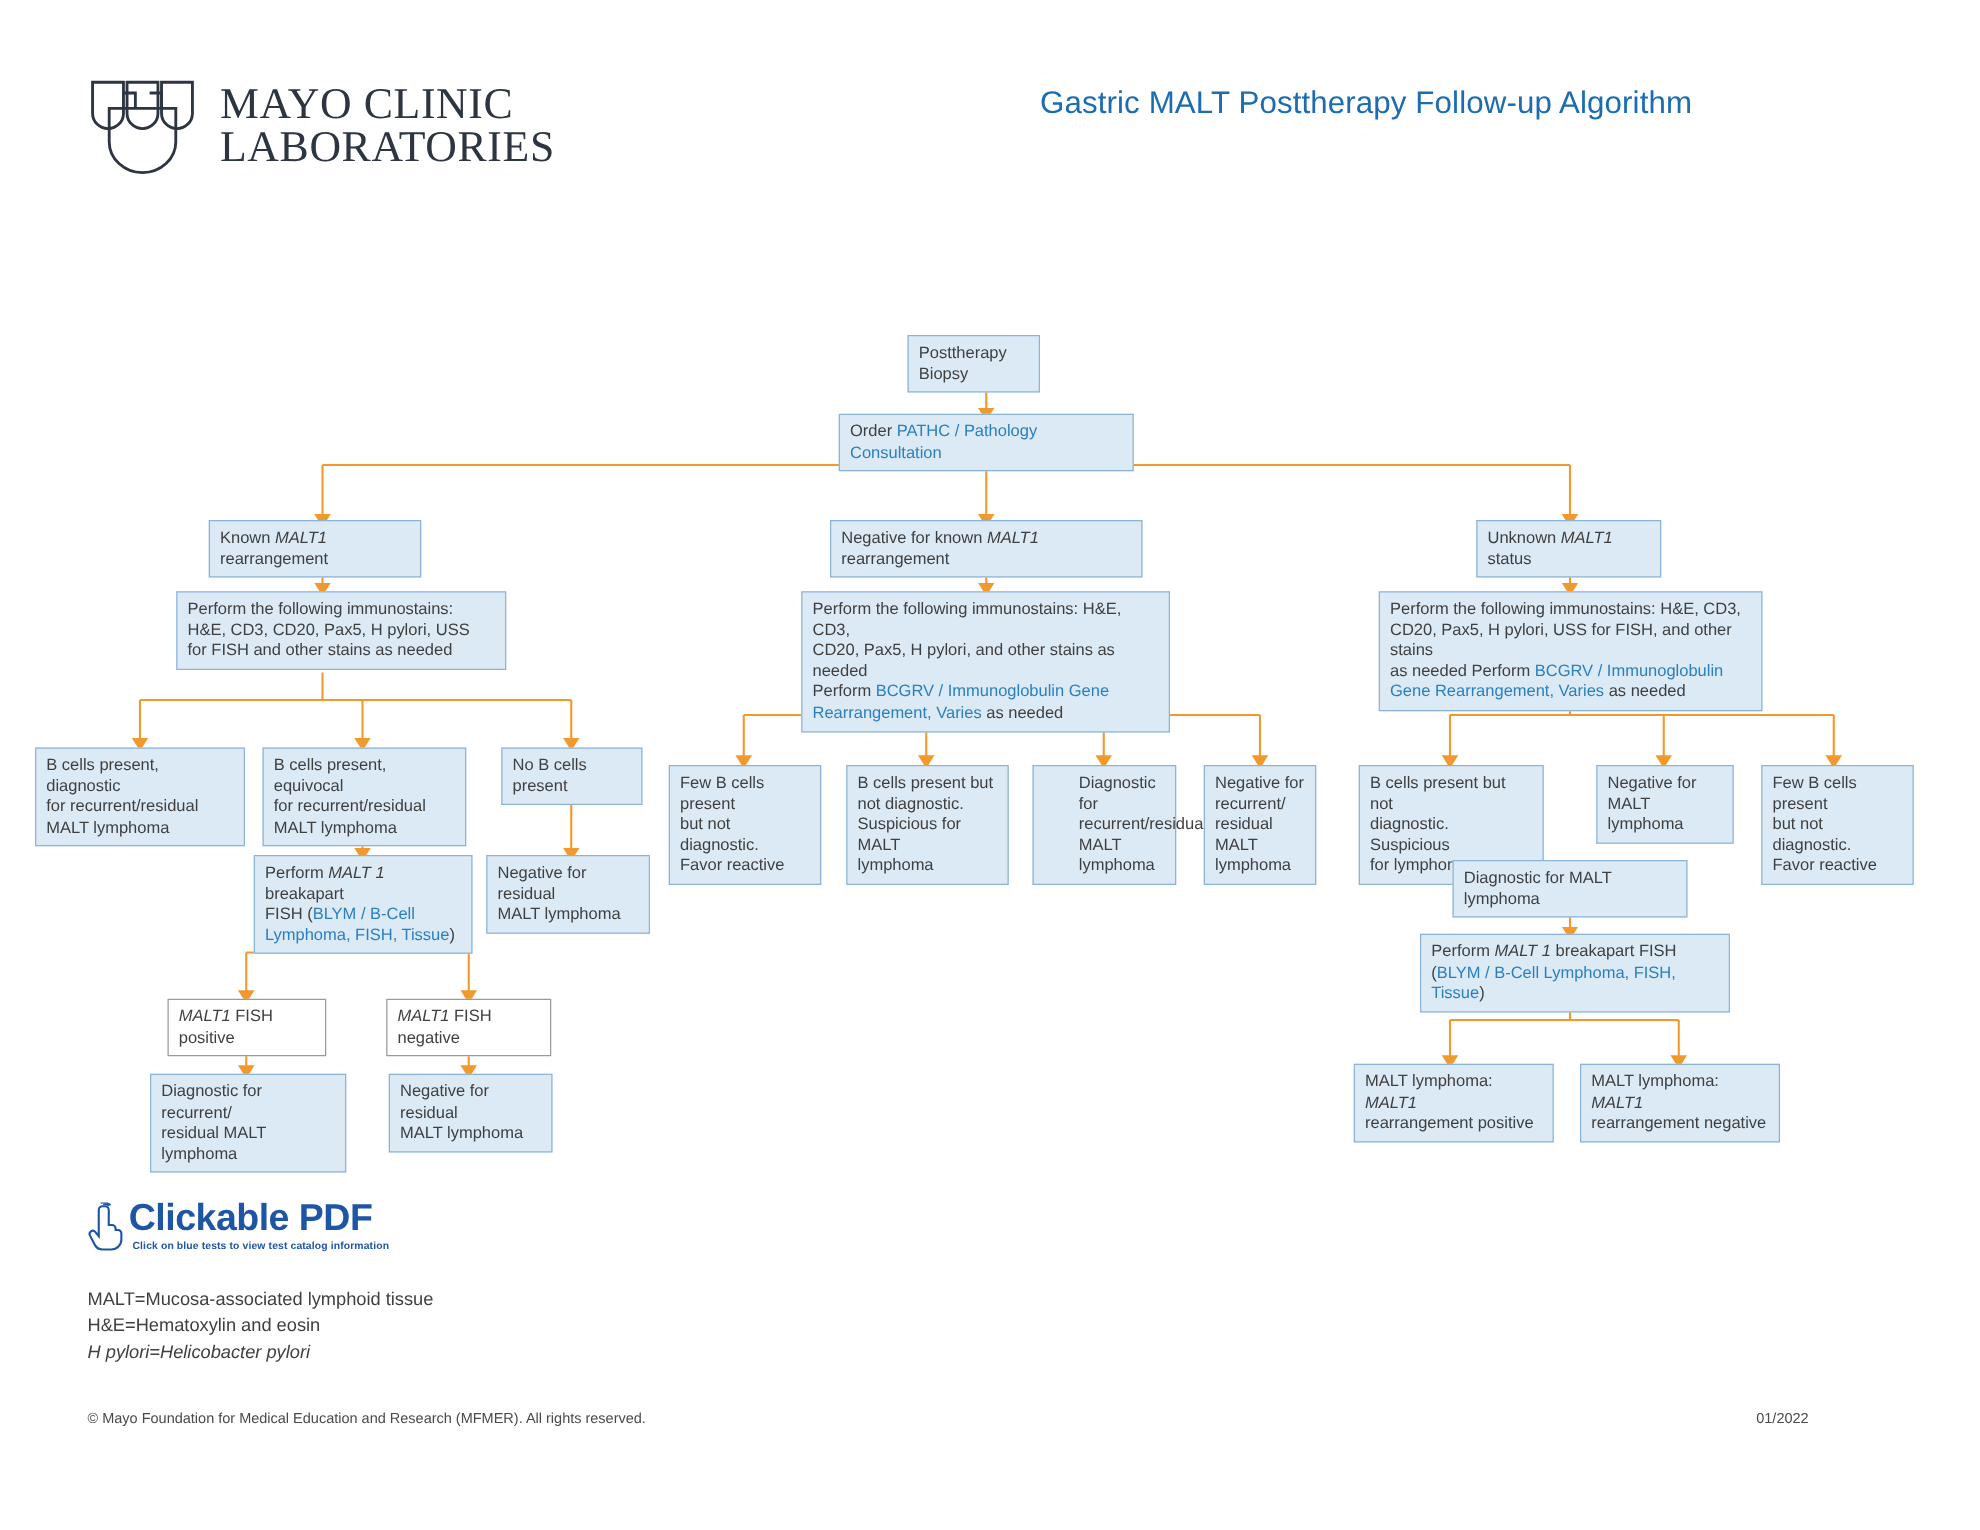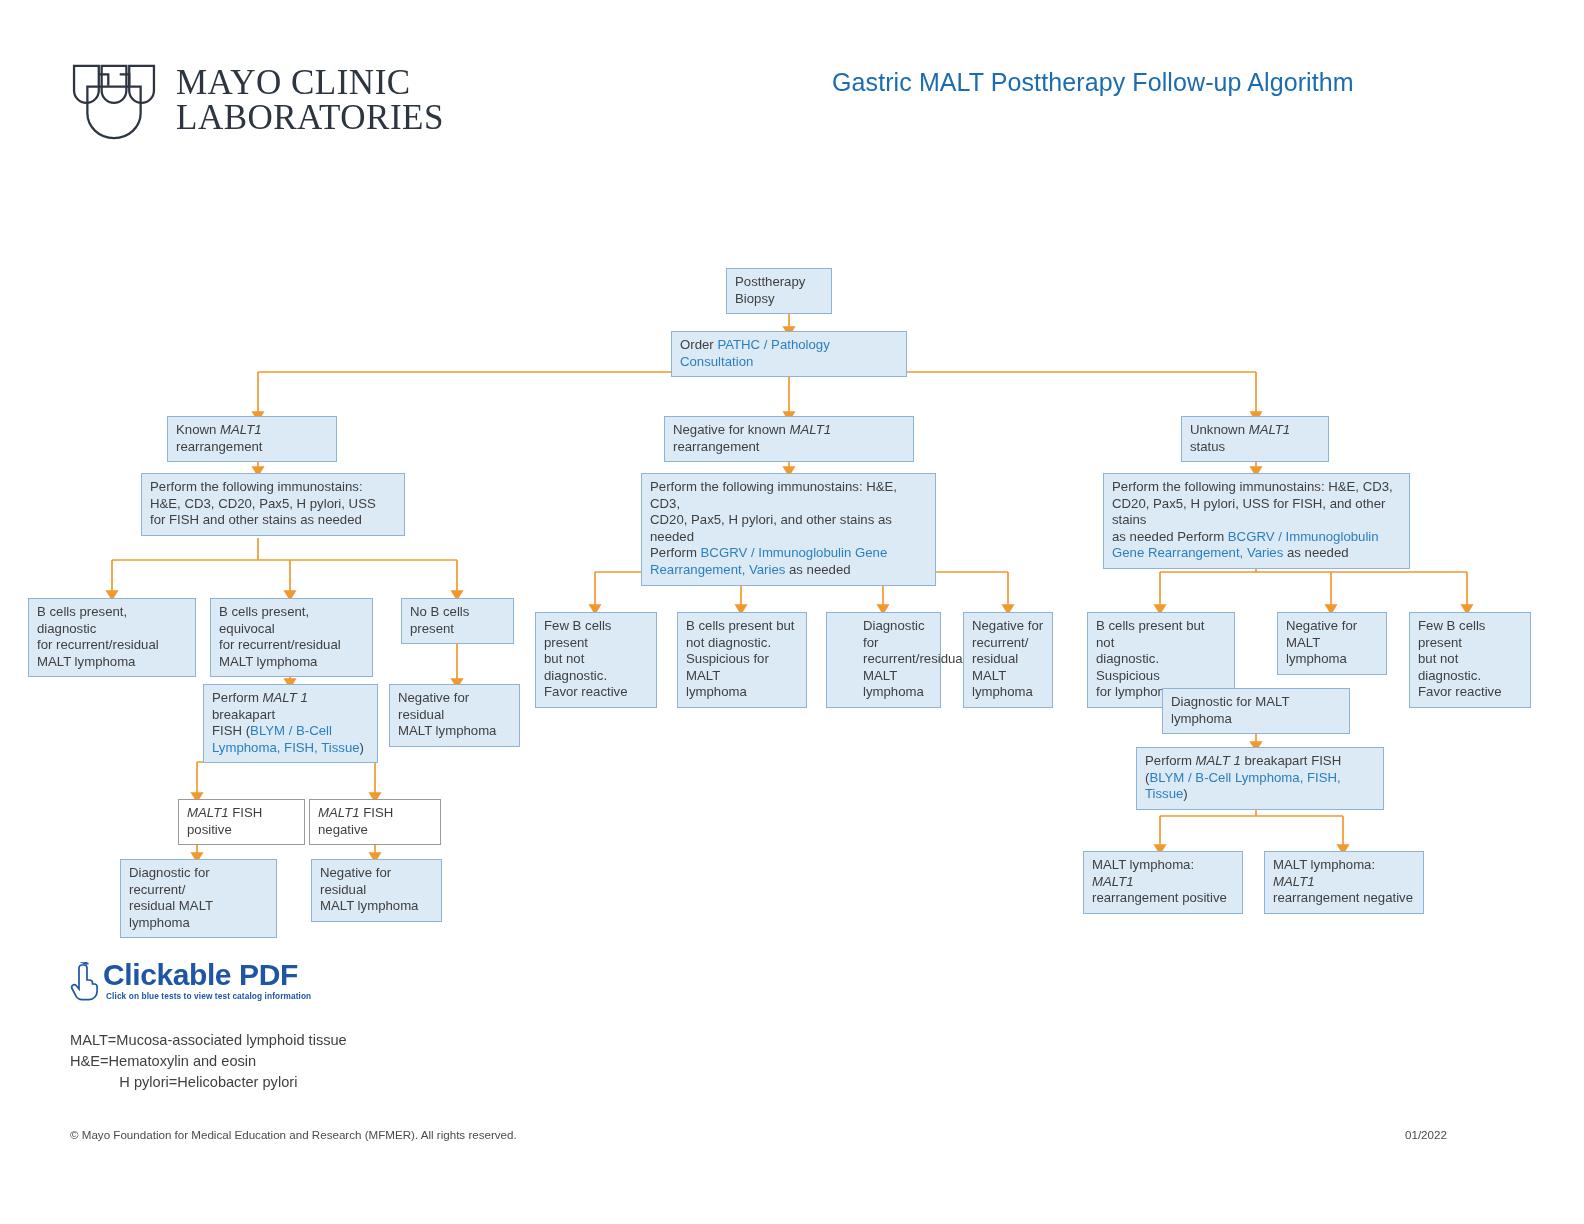--- a/index.html
+++ b/index.html
@@ -56,21 +56,21 @@
   .pdf-badge .ctitle{
     position:absolute;left:35px;top:0px;
     font-size:30px;color:#1f55a5;font-weight:700;letter-spacing:-0.4px;
   }
   .pdf-badge .csub{
     position:absolute;left:38px;top:33px;
     font-size:8.3px;color:#1f55a5;font-weight:700;letter-spacing:0.1px;
   }
 
   .abbrev{position:absolute;left:70px;top:1030px;font-size:14.6px;line-height:21px;color:#3f3f3f;}
-  .abbrev .ital{text-align:center;}
+  .abbrev .ital{font-style:italic;}
 
   .copyright{position:absolute;left:70px;top:1128px;font-size:11.6px;color:#4a4a4a;}
   .docdate{position:absolute;left:1405px;top:1128px;font-size:11.6px;color:#4a4a4a;}
 </style>
 </head>
 <body>
 
 <div id="canvas">
 
   <div class="logo">
@@ -209,21 +209,21 @@
   <div class="node" style="left:203px;top:684px;width:175px;">
     <div><span>Perform </span><i>MALT 1</i><span> breakapart</span></div>
     <div><span>FISH (</span><span class="lnk">BLYM / B-Cell Lymphoma, FISH, Tissue</span><span>)</span></div>
   </div>
 
   <div class="node" style="left:389px;top:684px;width:131px;">
     <div>Negative for residual</div>
     <div>MALT lymphoma</div>
   </div>
 
-  <div class="node white" style="left:134px;top:799px;width:127px;margin-left:44px;">
+  <div class="node white" style="left:134px;top:799px;width:127px;">
     <i>MALT1</i><span> FISH positive</span>
   </div>
 
   <div class="node white" style="left:309px;top:799px;width:132px;">
     <i>MALT1</i><span> FISH negative</span>
   </div>
 
   <div class="node" style="left:120px;top:859px;width:157px;">
     <div>Diagnostic for recurrent/</div>
     <div>residual MALT lymphoma</div>

